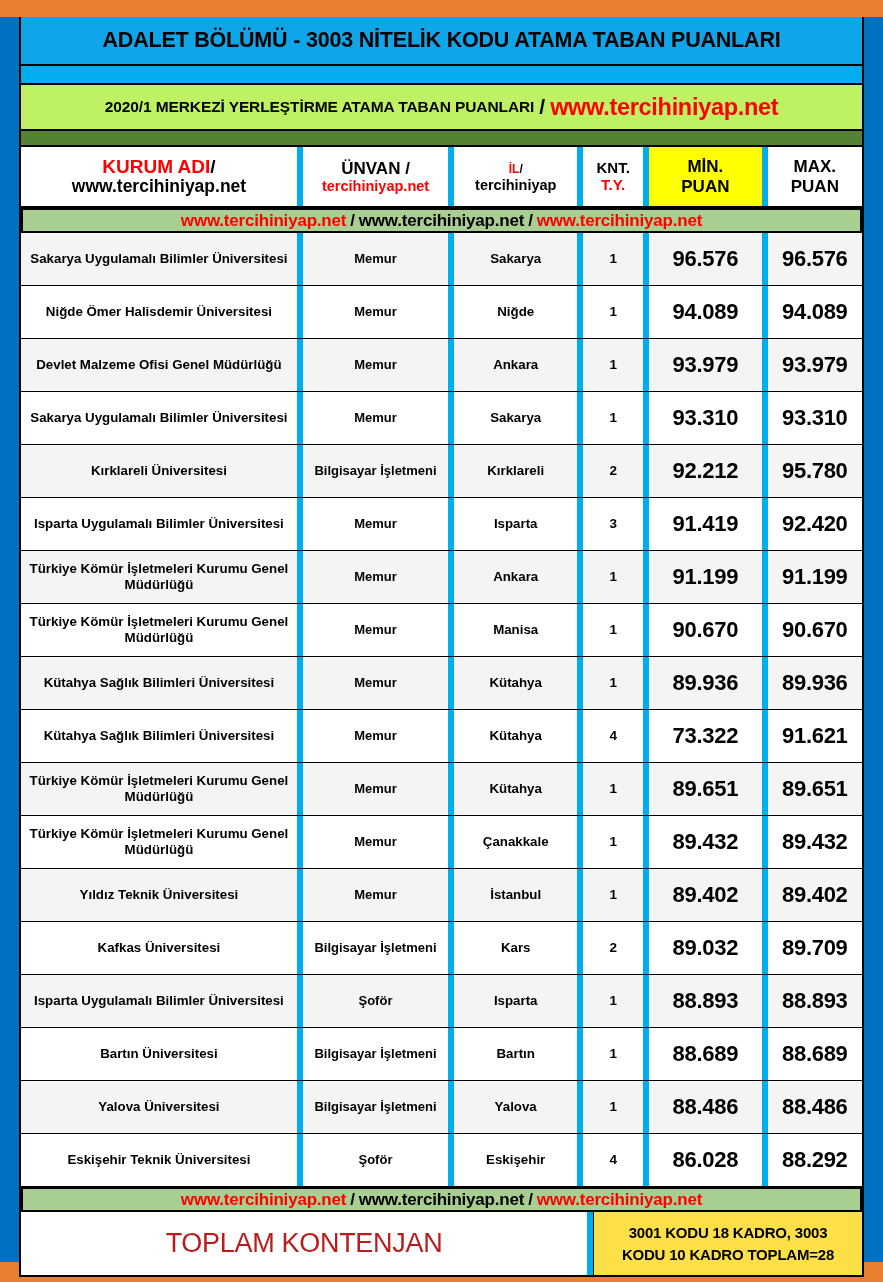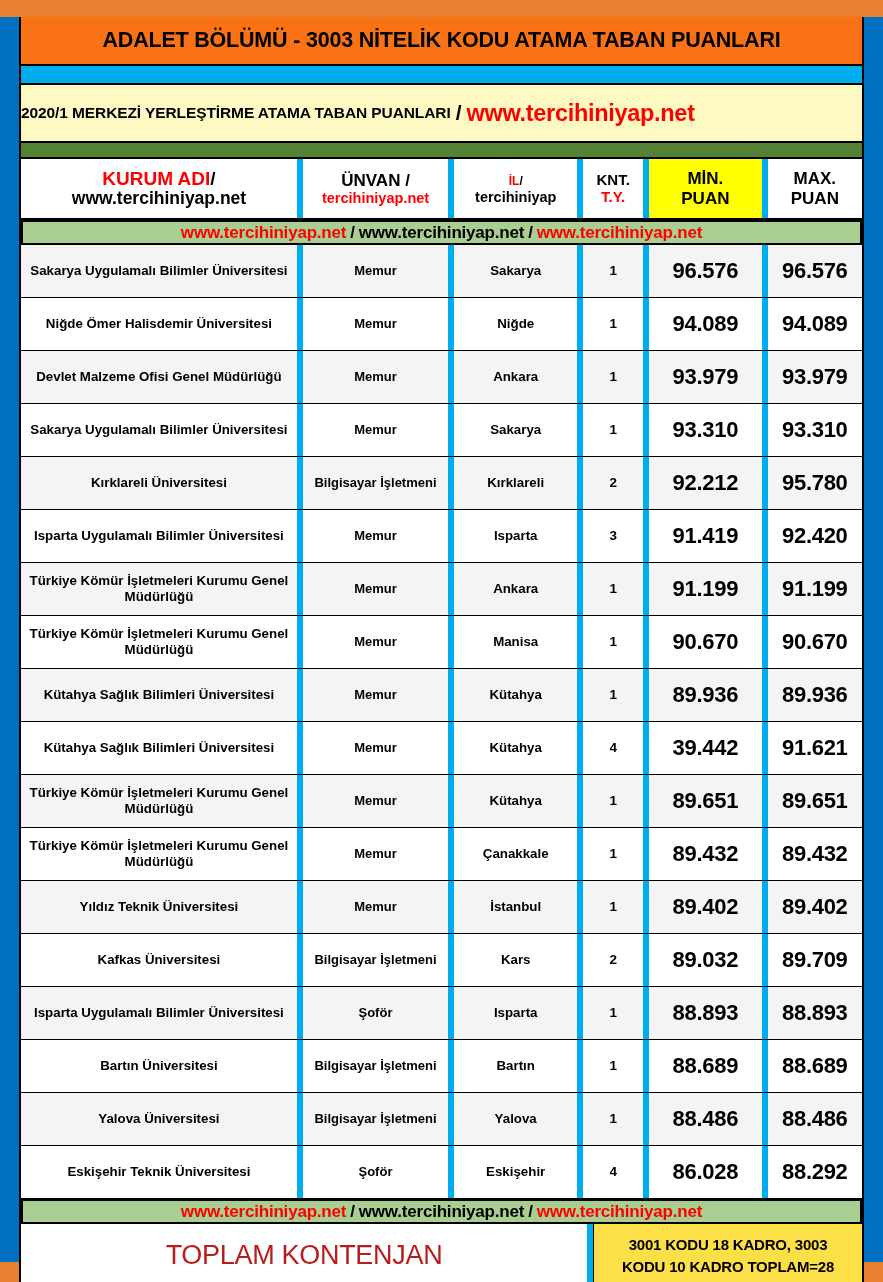--- a/index.html
+++ b/index.html
@@ -44,42 +44,42 @@
     width: 845px; height: 1245px;
     background: #ffffff;
   }
 
   
   .title-band {
     height: 49px;
     border: 2px solid #000000;
     border-top: none;
     display: flex; align-items: center; justify-content: center;
-    background: #f97316;
+    background: #0ea5e9;
   }
   .title-text {
     font-size: 21.5px;
     font-weight: bold;
     letter-spacing: -0.2px;
     color: #000000;
     white-space: nowrap;
   }
 
   .strip-cyan {
     height: 17px;
     background: #00AEEF;
     border-left: 2px solid #000;
     border-right: 2px solid #000;
   }
 
   .subtitle-band {
-    height: 60px;
+    height: 48px;
     border: 2px solid #000000;
-    display: flex; align-items: center; 
-    background: #fef9c3;
+    display: flex; align-items: center; justify-content: center;
+    background: #bef264;
     white-space: nowrap;
   }
   .subtitle-left {
     font-size: 15.5px; font-weight: bold; color: #000;
     letter-spacing: -0.1px;
   }
   .subtitle-sep {
     font-size: 21px; font-weight: bold; color: #000; margin: 0 5px;
   }
   .subtitle-site {
@@ -500,21 +500,21 @@
             <div class="c-gap"></div>
             <div class="cell c-il">
               <span class="t-il">Kütahya</span>
             </div>
             <div class="c-gap"></div>
             <div class="cell c-knt">
               <span class="t-knt">4</span>
             </div>
             <div class="c-gap"></div>
             <div class="cell c-min">
-              <span class="t-puan">39.442</span>
+              <span class="t-puan">73.322</span>
             </div>
             <div class="c-gap"></div>
             <div class="cell c-max">
               <span class="t-puan">91.621</span>
             </div>
           </div>
           <div class="row drow alt">
             <div class="cell c-kurum">
               <span class="t-kurum">Türkiye Kömür İşletmeleri Kurumu Genel Müdürlüğü</span>
             </div>

